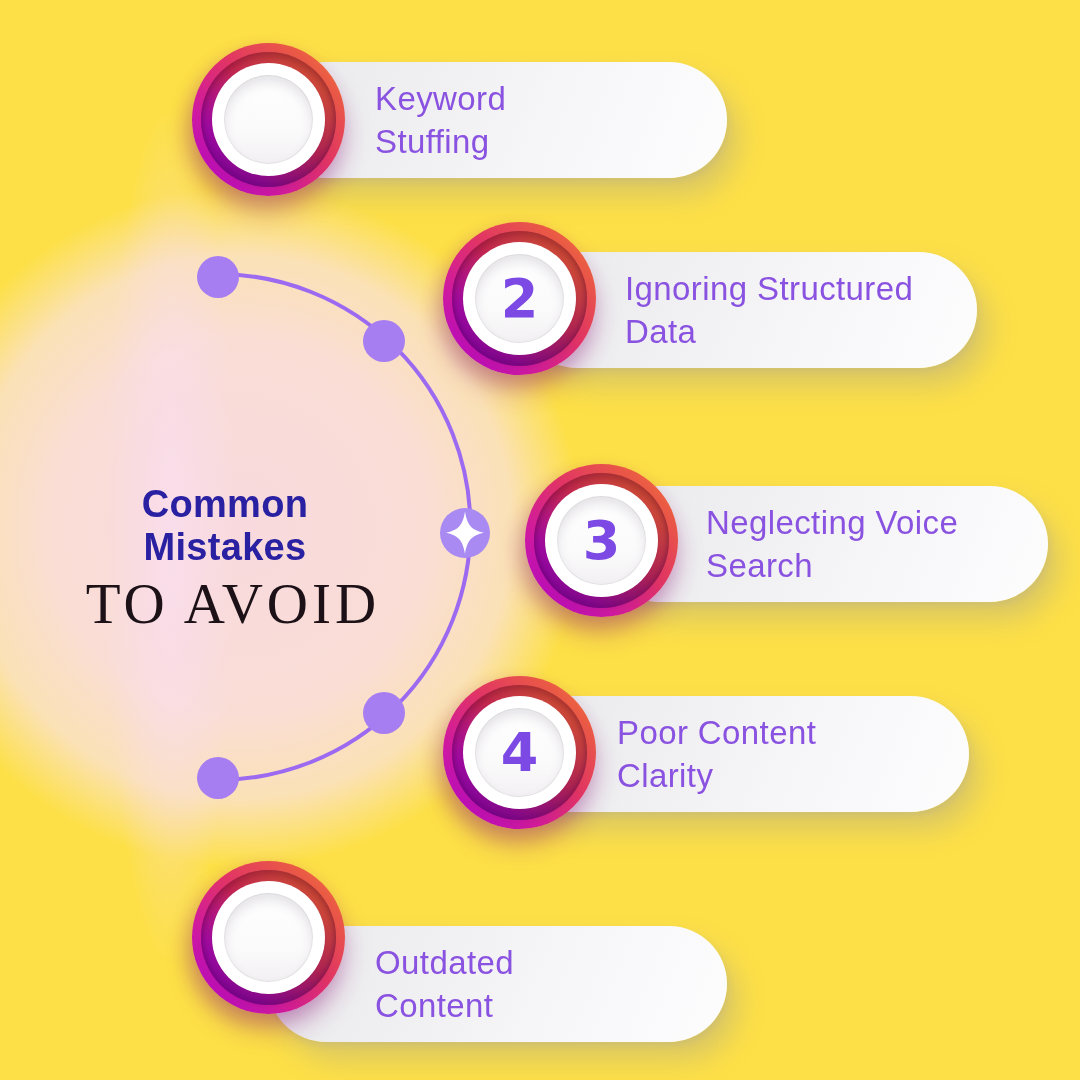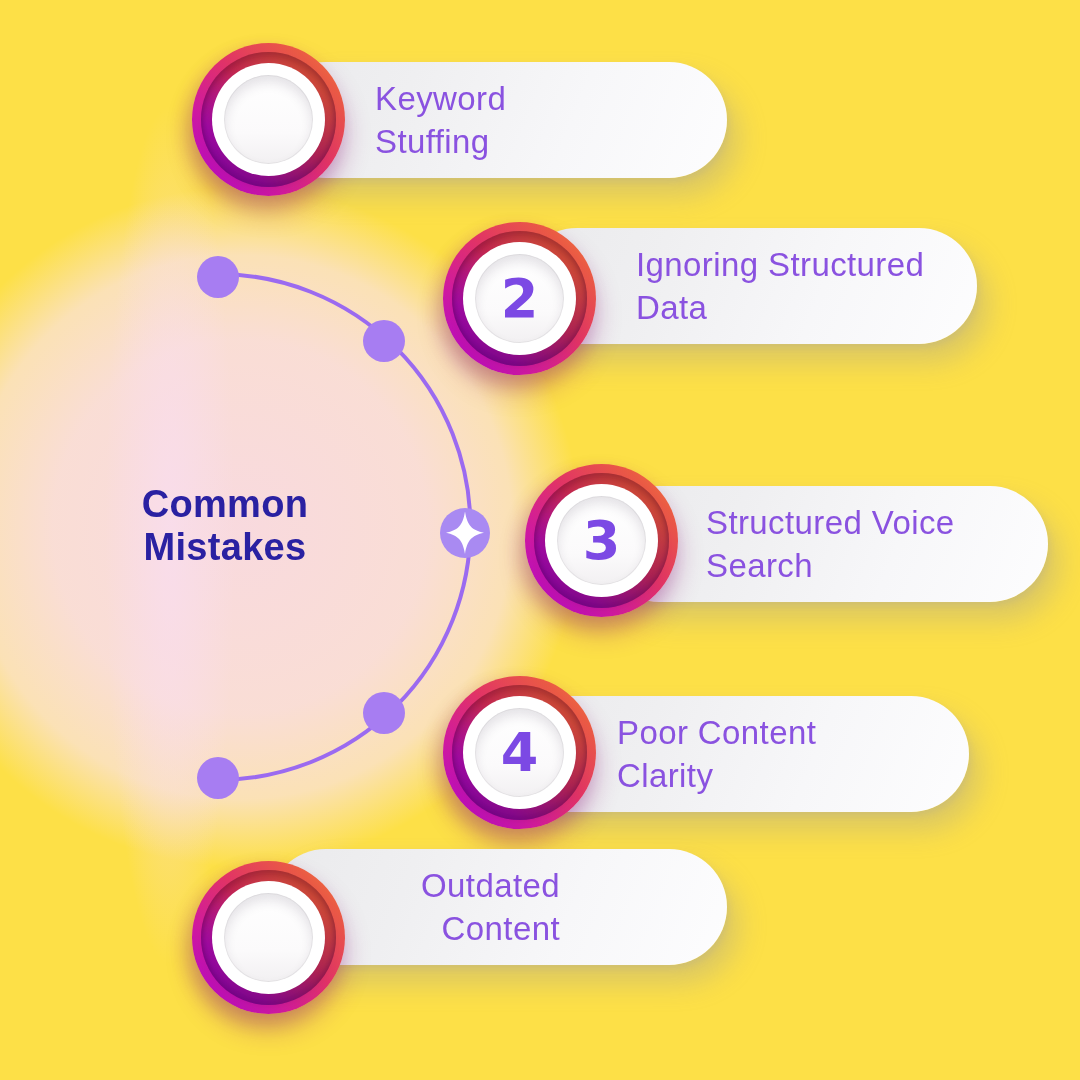--- a/index.html
+++ b/index.html
@@ -53,30 +53,30 @@
     box-shadow:inset 0 7px 12px rgba(50,30,60,0.13), inset 0 0 0 1px rgba(0,0,0,0.05);
     display:flex;align-items:center;justify-content:center;
   }
   .num{
     font-family:"DejaVu Sans", sans-serif;font-weight:800;font-size:54px;color:#7c49e4;
   }
   
   .i1 .pill{left:268px;top:62px;width:459px;padding-left:107px;}
   .i1 .badge{left:192px;top:43px;}
   .i1 .label{width:180px;}
-  .i2 .pill{left:519px;top:228px;width:458px;padding-left:106px;align-items:center;}
+  .i2 .pill{left:519px;top:252px;width:458px;padding-left:106px;}
   .i2 .badge{left:443px;top:222px;}
   .i2 .label{width:330px;}
   .i3 .pill{left:601px;top:486px;width:447px;padding-left:105px;}
   .i3 .badge{left:525px;top:464px;}
   .i3 .label{width:285px;}
   .i4 .pill{left:511px;top:696px;width:458px;padding-left:106px;}
   .i4 .badge{left:443px;top:676px;}
   .i4 .label{width:235px;}
-  .i5 .pill{left:268px;top:849px;width:459px;padding-left:107px;text-align:right;}
+  .i5 .pill{left:268px;top:926px;width:459px;padding-left:107px;}
   .i5 .badge{left:192px;top:861px;}
   .i5 .label{width:185px;}
 
   
   .title-block{position:absolute;left:58px;top:483px;width:350px;text-align:center;}
   .kicker{
     font-size:38px;font-weight:700;letter-spacing:0.3px;color:#2a21a2;margin:0 16px 8px 0;
   }
   .serif-line{
     font-family:"Liberation Serif", serif;font-weight:400;color:#1c1117;
@@ -121,21 +121,21 @@
     </div>
     <div class="badge">
       <div class="core">
         <span class="num">2</span>
       </div>
     </div>
   </div>
 
   <div class="item i3">
     <div class="pill">
-      <div class="label">Structured Voice Search</div>
+      <div class="label">Neglecting Voice Search</div>
     </div>
     <div class="badge">
       <div class="core">
         <span class="num">3</span>
       </div>
     </div>
   </div>
 
   <div class="item i4">
     <div class="pill">
@@ -154,15 +154,16 @@
     </div>
     <div class="badge">
       <div class="core">
         <span class="num"></span>
       </div>
     </div>
   </div>
 
   <div class="title-block">
     <div class="kicker">Common Mistakes</div>
+    <div class="serif-line">TO AVOID</div>
   </div>
 
 </div>
 
 </body></html>

